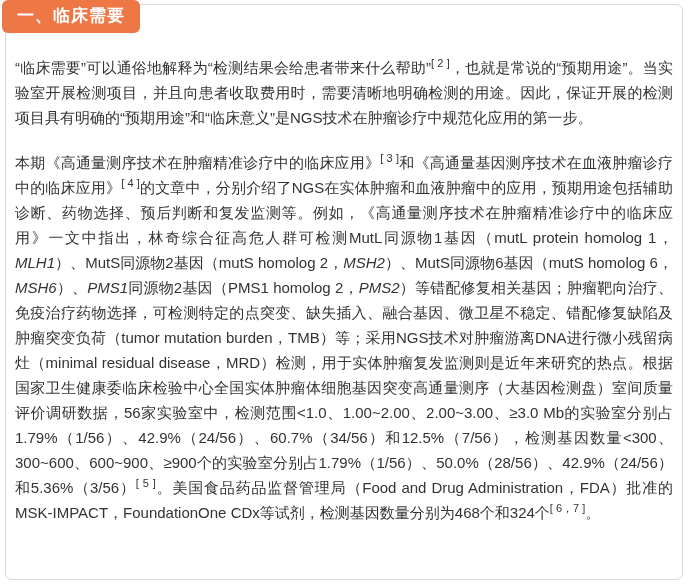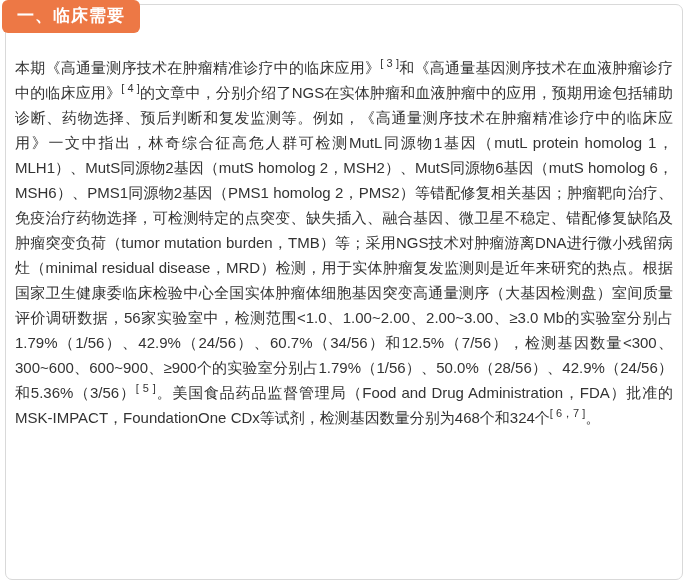--- a/index.html
+++ b/index.html
@@ -54,26 +54,28 @@
     text-align: justify;
   }
   p.para:last-child {
     margin-bottom: 0;
   }
   sup.sup {
     font-size: 11px;
     line-height: 0;
   }
   .italic {
+    font-style: italic;
   }
 </style>
 </head>
 <body>
 
 <div class="panel">
   <div class="panel-body">
+    <p class="para"><span class="">“临床需要”可以通俗地解释为“检测结果会给患者带来什么帮助”</span><sup class="sup">[ 2 ]</sup><span class="">，也就是常说的“预期用途”。当实验室开展检测项目，并且向患者收取费用时，需要清晰地明确检测的用途。因此，保证开展的检测项目具有明确的“预期用途”和“临床意义”是NGS技术在肿瘤诊疗中规范化应用的第一步。</span></p>
     <p class="para"><span class="">本期《高通量测序技术在肿瘤精准诊疗中的临床应用》</span><sup class="sup">[ 3 ]</sup><span class="">和《高通量基因测序技术在血液肿瘤诊疗中的临床应用》</span><sup class="sup">[ 4 ]</sup><span class="">的文章中，分别介绍了NGS在实体肿瘤和血液肿瘤中的应用，预期用途包括辅助诊断、药物选择、预后判断和复发监测等。例如，《高通量测序技术在肿瘤精准诊疗中的临床应用》一文中指出，林奇综合征高危人群可检测MutL同源物1基因（mutL protein homolog 1，</span><span class="italic">MLH1</span><span class="">）、MutS同源物2基因（mutS homolog 2，</span><span class="italic">MSH2</span><span class="">）、MutS同源物6基因（mutS homolog 6，</span><span class="italic">MSH6</span><span class="">）、</span><span class="italic">PMS1</span><span class="">同源物2基因（PMS1 homolog 2，</span><span class="italic">PMS2</span><span class="">）等错配修复相关基因；肿瘤靶向治疗、免疫治疗药物选择，可检测特定的点突变、缺失插入、融合基因、微卫星不稳定、错配修复缺陷及肿瘤突变负荷（tumor mutation burden，TMB）等；采用NGS技术对肿瘤游离DNA进行微小残留病灶（minimal residual disease，MRD）检测，用于实体肿瘤复发监测则是近年来研究的热点。根据国家卫生健康委临床检验中心全国实体肿瘤体细胞基因突变高通量测序（大基因检测盘）室间质量评价调研数据，56家实验室中，检测范围&lt;1.0、1.00~2.00、2.00~3.00、≥3.0 Mb的实验室分别占1.79%（1/56）、42.9%（24/56）、60.7%（34/56）和12.5%（7/56），检测基因数量&lt;300、300~600、600~900、≥900个的实验室分别占1.79%（1/56）、50.0%（28/56）、42.9%（24/56）和5.36%（3/56）</span><sup class="sup">[ 5 ]</sup><span class="">。美国食品药品监督管理局（Food and Drug Administration，FDA）批准的MSK-IMPACT，FoundationOne CDx等试剂，检测基因数量分别为468个和324个</span><sup class="sup">[ 6，7 ]</sup><span class="">。</span></p>
   </div>
 </div>
 
 <div class="section-header">
   <span>一、临床需要</span>
 </div>
 
 </body></html>

